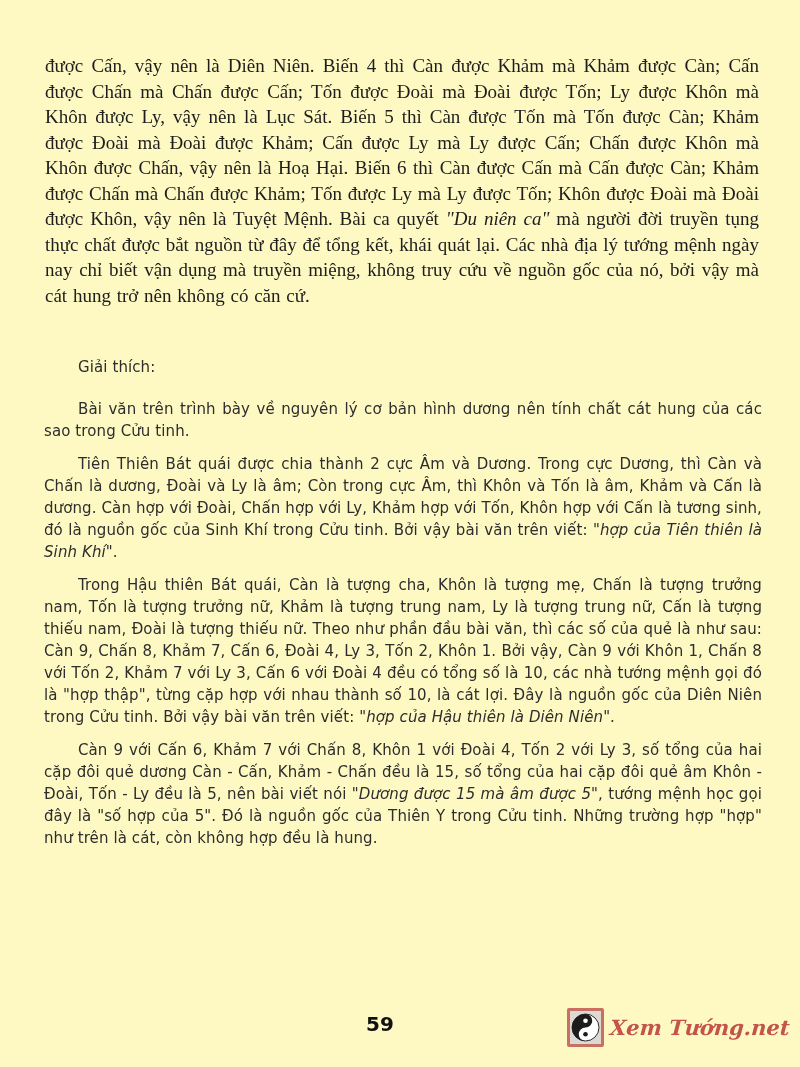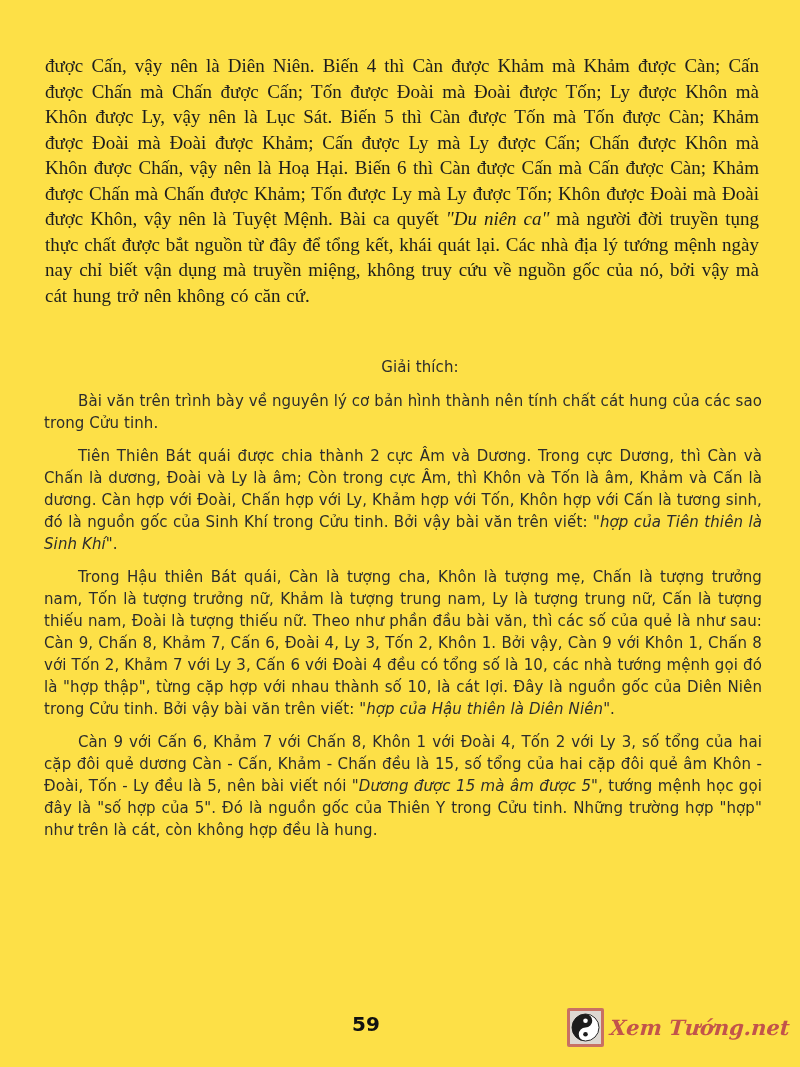--- a/index.html
+++ b/index.html
@@ -1,19 +1,19 @@
 <!DOCTYPE html>
 <html><head>
 <meta charset="utf-8">
 <style>
   html,body{margin:0;padding:0;background:#888;}
   .page{
     position:relative;
     width:800px;height:1067px;
-    background:#fde047;
+    background:#fef9c3;
     margin:0 auto;
     overflow:hidden;
   }
   .lead{
     position:absolute;
     left:45px;top:53px;width:714px;
     font-family:"Liberation Serif",serif;
     font-size:19px;line-height:25.5px;
     color:#1d1d1d;
     text-align:justify;
@@ -22,24 +22,24 @@
   }
   .hand{
     position:absolute;
     left:44px;top:356px;width:718px;
     font-family:"DejaVu Sans",sans-serif;
     font-size:15px;line-height:22px;
     color:#2d2d2d;
     letter-spacing:.1px;
   }
   .hand p{margin:0 0 11px;text-align:justify;text-indent:34px;}
-  .hand p.heading{margin:0 0 12px;text-align:center;}
+  .hand p.heading{margin:0 0 20px;text-align:left;}
   .page-number{
     position:absolute;left:352px;top:1012px;width:56px;
-    text-align:left;
+    text-align:center;
     font-family:"DejaVu Sans",sans-serif;
     font-weight:bold;font-size:20px;color:#111;
   }
   .watermark{
     position:absolute;right:10px;top:1008px;
     display:flex;align-items:center;gap:6px;
   }
   .wm-text{
     font-family:"DejaVu Serif",serif;
     font-style:italic;font-weight:bold;
@@ -53,21 +53,21 @@
 </style>
 </head>
 <body>
 
 <div class="page">
 
   <p class="lead">được Cấn, vậy nên là Diên Niên. Biến 4 thì Càn được Khảm mà Khảm được Càn; Cấn được Chấn mà Chấn được Cấn; Tốn được Đoài mà Đoài được Tốn; Ly được Khôn mà Khôn được Ly, vậy nên là Lục Sát. Biến 5 thì Càn được Tốn mà Tốn được Càn; Khảm được Đoài mà Đoài được Khảm; Cấn được Ly mà Ly được Cấn; Chấn được Khôn mà Khôn được Chấn, vậy nên là Hoạ Hại. Biến 6 thì Càn được Cấn mà Cấn được Càn; Khảm được Chấn mà Chấn được Khảm; Tốn được Ly mà Ly được Tốn; Khôn được Đoài mà Đoài được Khôn, vậy nên là Tuyệt Mệnh. Bài ca quyết <i>"Du niên ca"</i> mà người đời truyền tụng thực chất được bắt nguồn từ đây để tổng kết, khái quát lại. Các nhà địa lý tướng mệnh ngày nay chỉ biết vận dụng mà truyền miệng, không truy cứu về nguồn gốc của nó, bởi vậy mà cát hung trở nên không có căn cứ.</p>
 
   <div class="hand">
     <p class="heading">Giải thích:</p>
-    <p>Bài văn trên trình bày về nguyên lý cơ bản hình thành nên tính chất cát hung của các sao trong Cửu tinh.</p>
+    <p>Bài văn trên trình bày về nguyên lý cơ bản hình dương nên tính chất cát hung của các sao trong Cửu tinh.</p>
     <p>Tiên Thiên Bát quái được chia thành 2 cực Âm và Dương. Trong cực Dương, thì Càn và Chấn là dương, Đoài và Ly là âm; Còn trong cực Âm, thì Khôn và Tốn là âm, Khảm và Cấn là dương. Càn hợp với Đoài, Chấn hợp với Ly, Khảm hợp với Tốn, Khôn hợp với Cấn là tương sinh, đó là nguồn gốc của Sinh Khí trong Cửu tinh. Bởi vậy bài văn trên viết: "<i>hợp của Tiên thiên là Sinh Khí</i>".</p>
     <p>Trong Hậu thiên Bát quái, Càn là tượng cha, Khôn là tượng mẹ, Chấn là tượng trưởng nam, Tốn là tượng trưởng nữ, Khảm là tượng trung nam, Ly là tượng trung nữ, Cấn là tượng thiếu nam, Đoài là tượng thiếu nữ. Theo như phần đầu bài văn, thì các số của quẻ là như sau: Càn 9, Chấn 8, Khảm 7, Cấn 6, Đoài 4, Ly 3, Tốn 2, Khôn 1. Bởi vậy, Càn 9 với Khôn 1, Chấn 8 với Tốn 2, Khảm 7 với Ly 3, Cấn 6 với Đoài 4 đều có tổng số là 10, các nhà tướng mệnh gọi đó là "hợp thập", từng cặp hợp với nhau thành số 10, là cát lợi. Đây là nguồn gốc của Diên Niên trong Cửu tinh. Bởi vậy bài văn trên viết: "<i>hợp của Hậu thiên là Diên Niên</i>".</p>
     <p>Càn 9 với Cấn 6, Khảm 7 với Chấn 8, Khôn 1 với Đoài 4, Tốn 2 với Ly 3, số tổng của hai cặp đôi quẻ dương Càn - Cấn, Khảm - Chấn đều là 15, số tổng của hai cặp đôi quẻ âm Khôn - Đoài, Tốn - Ly đều là 5, nên bài viết nói "<i>Dương được 15 mà âm được 5</i>", tướng mệnh học gọi đây là "số hợp của 5". Đó là nguồn gốc của Thiên Y trong Cửu tinh. Những trường hợp "hợp" như trên là cát, còn không hợp đều là hung.</p>
   </div>
 
   <div class="page-number">59</div>
 
   <div class="watermark">
     <svg class="wm-icon" width="37" height="39" viewBox="0 0 37 39">
       <rect x="0" y="0" width="37" height="39" rx="2" fill="#c87163"></rect>

